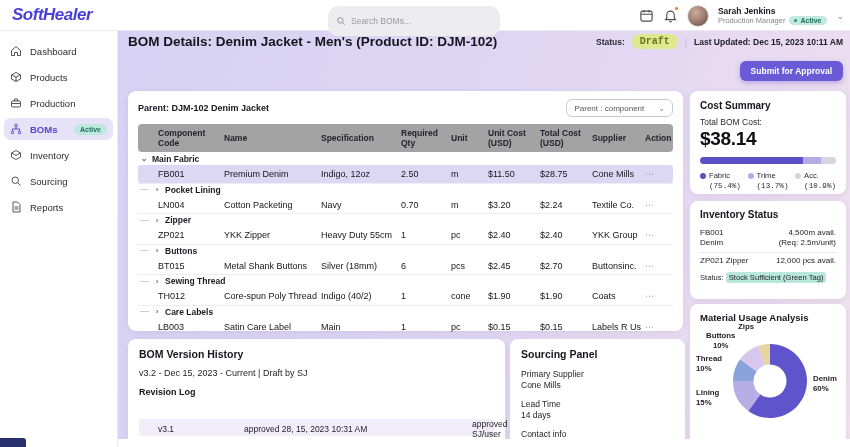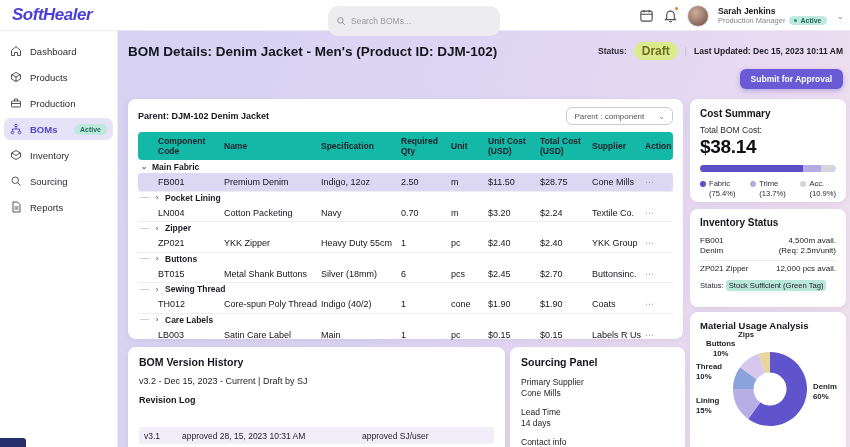--- a/index.html
+++ b/index.html
@@ -39,86 +39,86 @@
     padding:0 6px; border-radius:7px; font-size:9.5px; color:#2a2a33; font-weight:500; cursor:pointer; }
   .side-item svg { width:12px; height:12px; stroke:#4c4c55; fill:none; stroke-width:1.9; flex:0 0 auto; }
   .side-item.active { background:#e6e2f8; color:#5347cc; font-weight:700; }
   .side-item.active svg { stroke:#5347cc; }
   .side-badge { margin-left:auto; background:#bfe8dd; color:#1f6f5e; font-size:7px; font-weight:700;
     border-radius:8px; padding:2px 6px; }
   .cutoff { position:absolute; left:0; top:438px; width:26px; height:9px; background:#27306b;
     border-radius:0 3px 0 0; z-index:6; }
 
   
-  .main { position:absolute; left:118px; top:31px; width:732px; height:416px; overflow:hidden;
+  .main { position:absolute; left:118px; top:23px; width:732px; height:416px; overflow:hidden;
     background:linear-gradient(112deg,#d7d2f3 0%,#ddd5f3 42%,#e8daf1 72%,#f2e3ee 100%); }
   .card { position:absolute; background:#fff; border-radius:8px;
     box-shadow:0 2px 7px rgba(80,70,150,0.10); }
 
   .page-head { position:absolute; left:10px; top:11px; right:7px; display:flex;
     justify-content:space-between; align-items:center; }
   .page-title { font-size:13.5px; font-weight:700; color:#15151e; }
   .head-right { display:flex; align-items:center; gap:7px; font-size:8.5px; color:#2a2a33; }
   .status-lbl { font-weight:600; }
-  .draft-pill { background:#dcea8d; color:#6d7021; font-size:12px; font-weight:700;
-    border-radius:9px; padding:2px 8px; }
+  .draft-pill { background:#dcea8d; color:#6d7021; font-size:10px; font-weight:700;
+    border-radius:9px; padding:2px 8px;font-family:Liberation Mono, monospace; }
   .head-sep { color:#b9b4cc; }
   .last-updated { font-weight:700; color:#1c1c24; }
   .submit-btn { position:absolute; right:7px; top:38px; background:#6a5ad6; color:#fff;
     border:none; border-radius:6px; font-size:8.5px; font-weight:600; padding:5px 11px;
     font-family:"Liberation Sans", sans-serif; cursor:pointer; box-shadow:0 2px 5px rgba(90,70,200,.35); }
 
   
   .table-card { left:10px; top:68px; width:555px; height:240px; padding:8px 10px; }
   .card-top { display:flex; justify-content:space-between; align-items:center; margin-bottom:7px; }
   .parent-lbl { font-size:9px; font-weight:700; color:#17171f; }
   .view-dd { border:1px solid #c9c8d6; border-radius:6px; height:17px; display:flex; align-items:center;
     gap:14px; padding:8px 7px; font-size:8px; color:#55555e; cursor:pointer; background:#fff; }
   .view-dd .dd-chev { font-size:8px; color:#8a8a92; }
   .bom-grid { display:grid; grid-template-columns:86px 97px 80px 50px 37px 52px 52px 53px 1fr; }
-  .thead { background:#14b8a6; border-radius:4px; padding:4px 0; font-size:8.5px; font-weight:600;
+  .thead { background:#a3a3a3; border-radius:4px; padding:4px 0; font-size:8.5px; font-weight:600;
     color:#23232e; line-height:1.2; align-items:center; }
   .thead > div { padding-right:5px; }
   .thead > div:first-child { padding-left:20px; }
   .group-row { height:13px; display:flex; align-items:center; gap:4px; font-size:8.5px; font-weight:700;
     color:#1b1b25; padding-left:2px; cursor:pointer; }
   .group-row.lined { border-top:1px solid #ededf3; }
   .g-dash { width:9px; height:1px; background:#cfcfda; }
   .g-chev { color:#6b6b75; font-size:8px; width:8px; text-align:center; }
   .data-row { height:17.5px; align-items:center; font-size:9px; color:#15151f; border-radius:3px; cursor:pointer; }
   .data-row > div { padding-right:5px; white-space:nowrap; overflow:hidden; }
   .data-row > div:first-child { padding-left:20px; }
   .data-row.hl { background:#dcd8f3; }
   .act-cell { color:#8a8a92; letter-spacing:1px; font-size:9px; }
 
   
   .version-card { left:10px; top:316px; width:377px; height:140px; padding:9px 11px; }
   .vh-title { font-size:10.5px; font-weight:700; color:#15151e; margin-bottom:8px; }
   .vh-current { font-size:9px; color:#1d1d26; margin-bottom:9px; }
   .rev-label { font-size:9px; font-weight:700; color:#15151e; margin-bottom:22px; }
   .rev-row { display:grid; grid-template-columns:38px 180px 1fr; font-size:8.5px; color:#1d1d26;
-    height:17px; align-items:center; padding:0 5px; border-radius:3px; margin-bottom:3px; }
+    height:17px; align-items:center; padding:0 19px; border-radius:3px; margin-bottom:3px;gap:48px; }
   .rev-row.hl { background:#f1eef9; }
 
   
   .sourcing-card { left:392px; top:316px; width:175px; height:140px; padding:9px 11px; }
   .sp-title { font-size:10.5px; font-weight:700; color:#15151e; margin-bottom:9px; }
   .sp-pair { margin-bottom:8px; font-size:8.5px; color:#1d1d26; line-height:1.3; }
 
   
   .cost-card { left:572px; top:68px; width:156px; height:103px; padding:9px 10px; }
   .cs-title { font-size:10px; font-weight:700; color:#15151e; margin-bottom:6px; }
   .cs-total-lbl { font-size:8.5px; color:#2a2a33; margin-bottom:1px; }
   .cs-total { font-size:19px; font-weight:800; color:#0f0f16; margin-bottom:7px; letter-spacing:-0.3px; }
   .cs-bar { height:7px; border-radius:4px; overflow:hidden; display:flex; margin-bottom:7px; }
   .cs-legend { display:flex; justify-content:space-between; }
   .leg-item { font-size:7.6px; color:#2a2a33; line-height:1.3; }
   .leg-top { display:flex; align-items:center; gap:3px; }
   .leg-dot { width:6px; height:6px; border-radius:50%; }
-  .leg-pct { padding-left:9px; }
+  .leg-pct { padding-left:9px;font-family:Liberation Mono, monospace; }
 
   
   .inv-card { left:572px; top:178px; width:156px; height:98px; padding:8px 10px; }
   .inv-title { font-size:10px; font-weight:700; color:#15151e; margin-bottom:5px; }
   .inv-row { display:flex; justify-content:space-between; font-size:8px; color:#1b1b24;
     line-height:1.3; padding:3px 0; white-space:pre-line; }
   .inv-row + .inv-row { border-top:1px solid #e8e8ef; }
   .inv-right { text-align:right; }
   .inv-status { margin-top:4px; font-size:7.6px; color:#2a2a33; }
   .green-tag { background:#b9e7da; color:#1c1c24; border-radius:3px; padding:1px 3px; }

